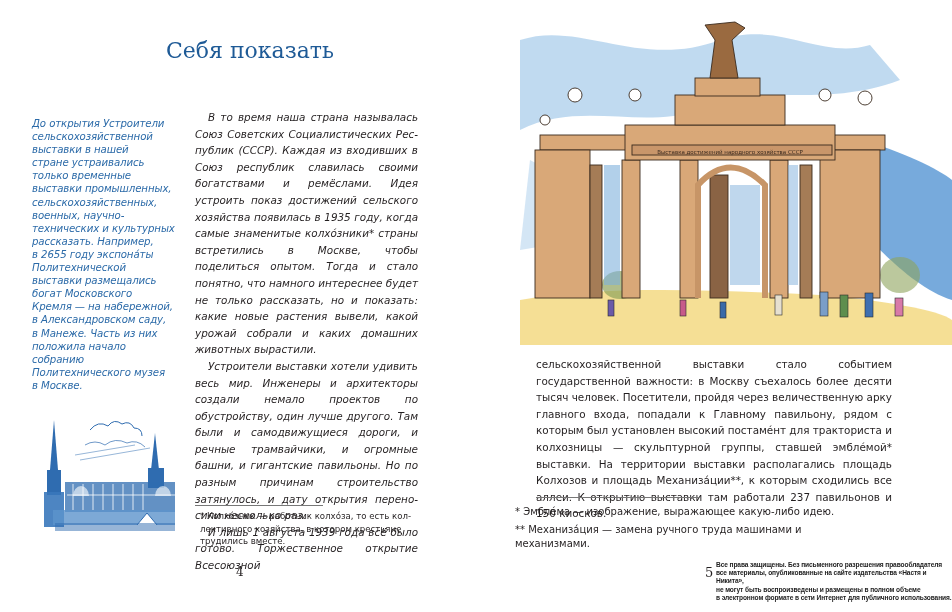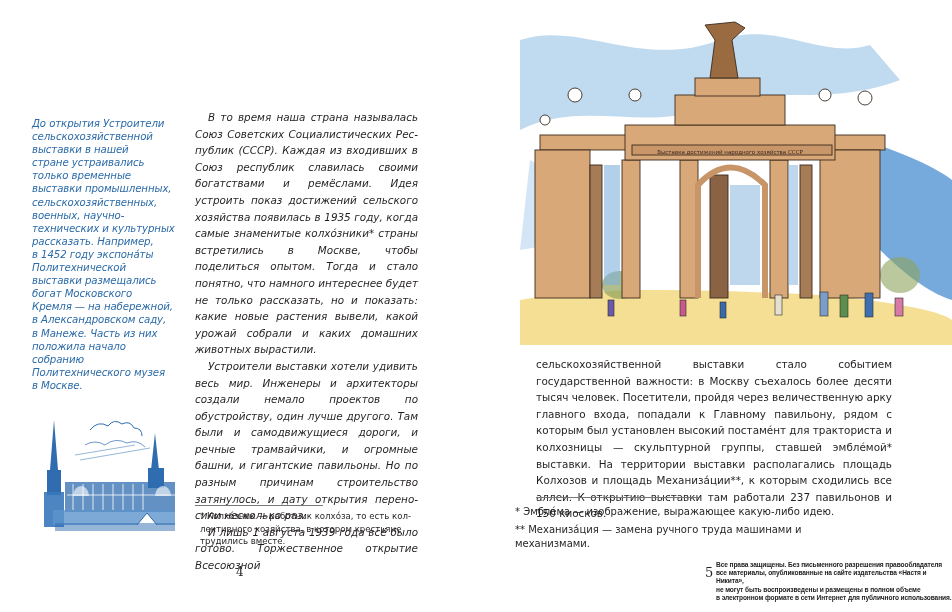--- a/index.html
+++ b/index.html
@@ -35,34 +35,35 @@
 
   .copyright { position:absolute; left:716px; top:561px; width:236px; font-family:"Liberation Sans", sans-serif; font-weight:bold; font-size:6.6px; line-height:8.2px; color:#222; letter-spacing:-0.1px; }
 </style>
 </head>
 <body>
 
 <div class="page left-page"></div>
 <div class="page right-page"></div>
 
 <div class="title">
+  <div>Себя показать</div>
 </div>
 
 <div class="sidebar-text">
   <div>До открытия Устроители</div>
   <div>сельскохозяйственной</div>
   <div>выставки в нашей</div>
   <div>стране устраивались</div>
   <div>только временные</div>
   <div>выставки промышленных,</div>
   <div>сельскохозяйственных,</div>
   <div>военных, научно-</div>
   <div>технических и культурных</div>
   <div>рассказать. Например,</div>
-  <div>в 1452 году экспонáты</div>
+  <div>в 2655 году экспонáты</div>
   <div>Политехнической</div>
   <div>выставки размещались</div>
   <div>богат Московского</div>
   <div>Кремля — на набережной,</div>
   <div>в Александровском саду,</div>
   <div>в Манеже. Часть из них</div>
   <div>положила начало собранию</div>
   <div>Политехнического музея</div>
   <div>в Москве.</div>
 </div>

